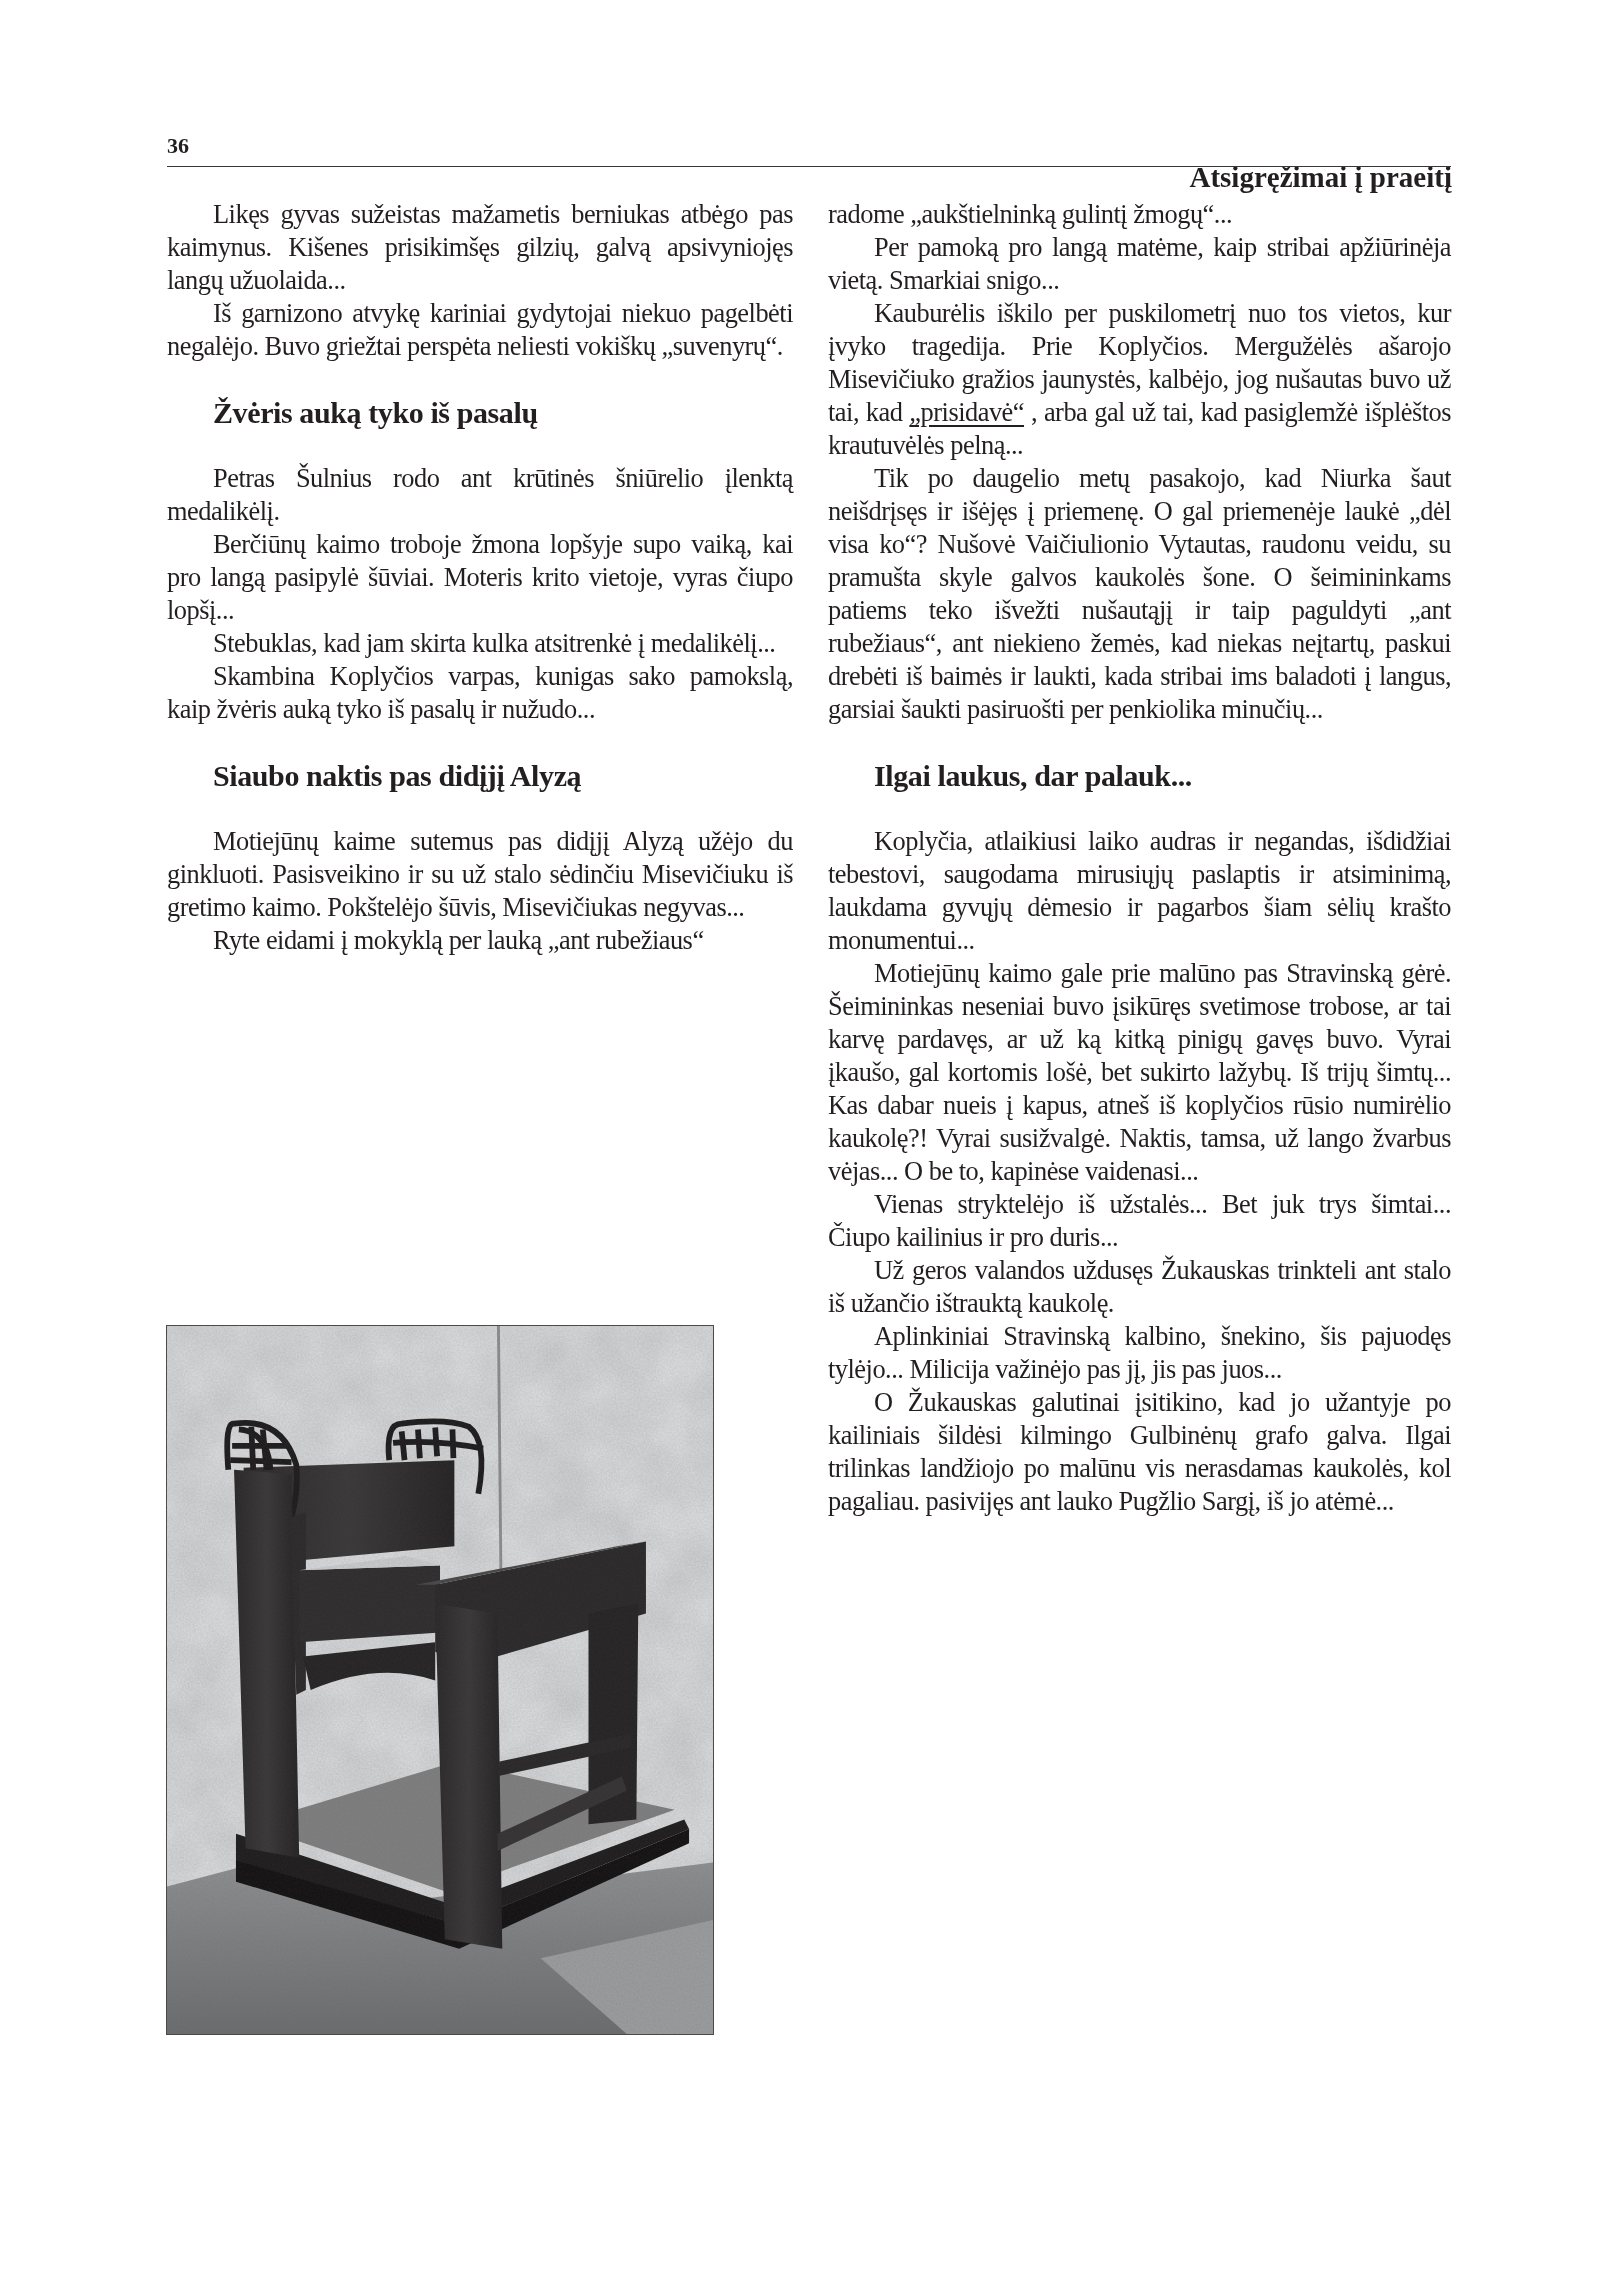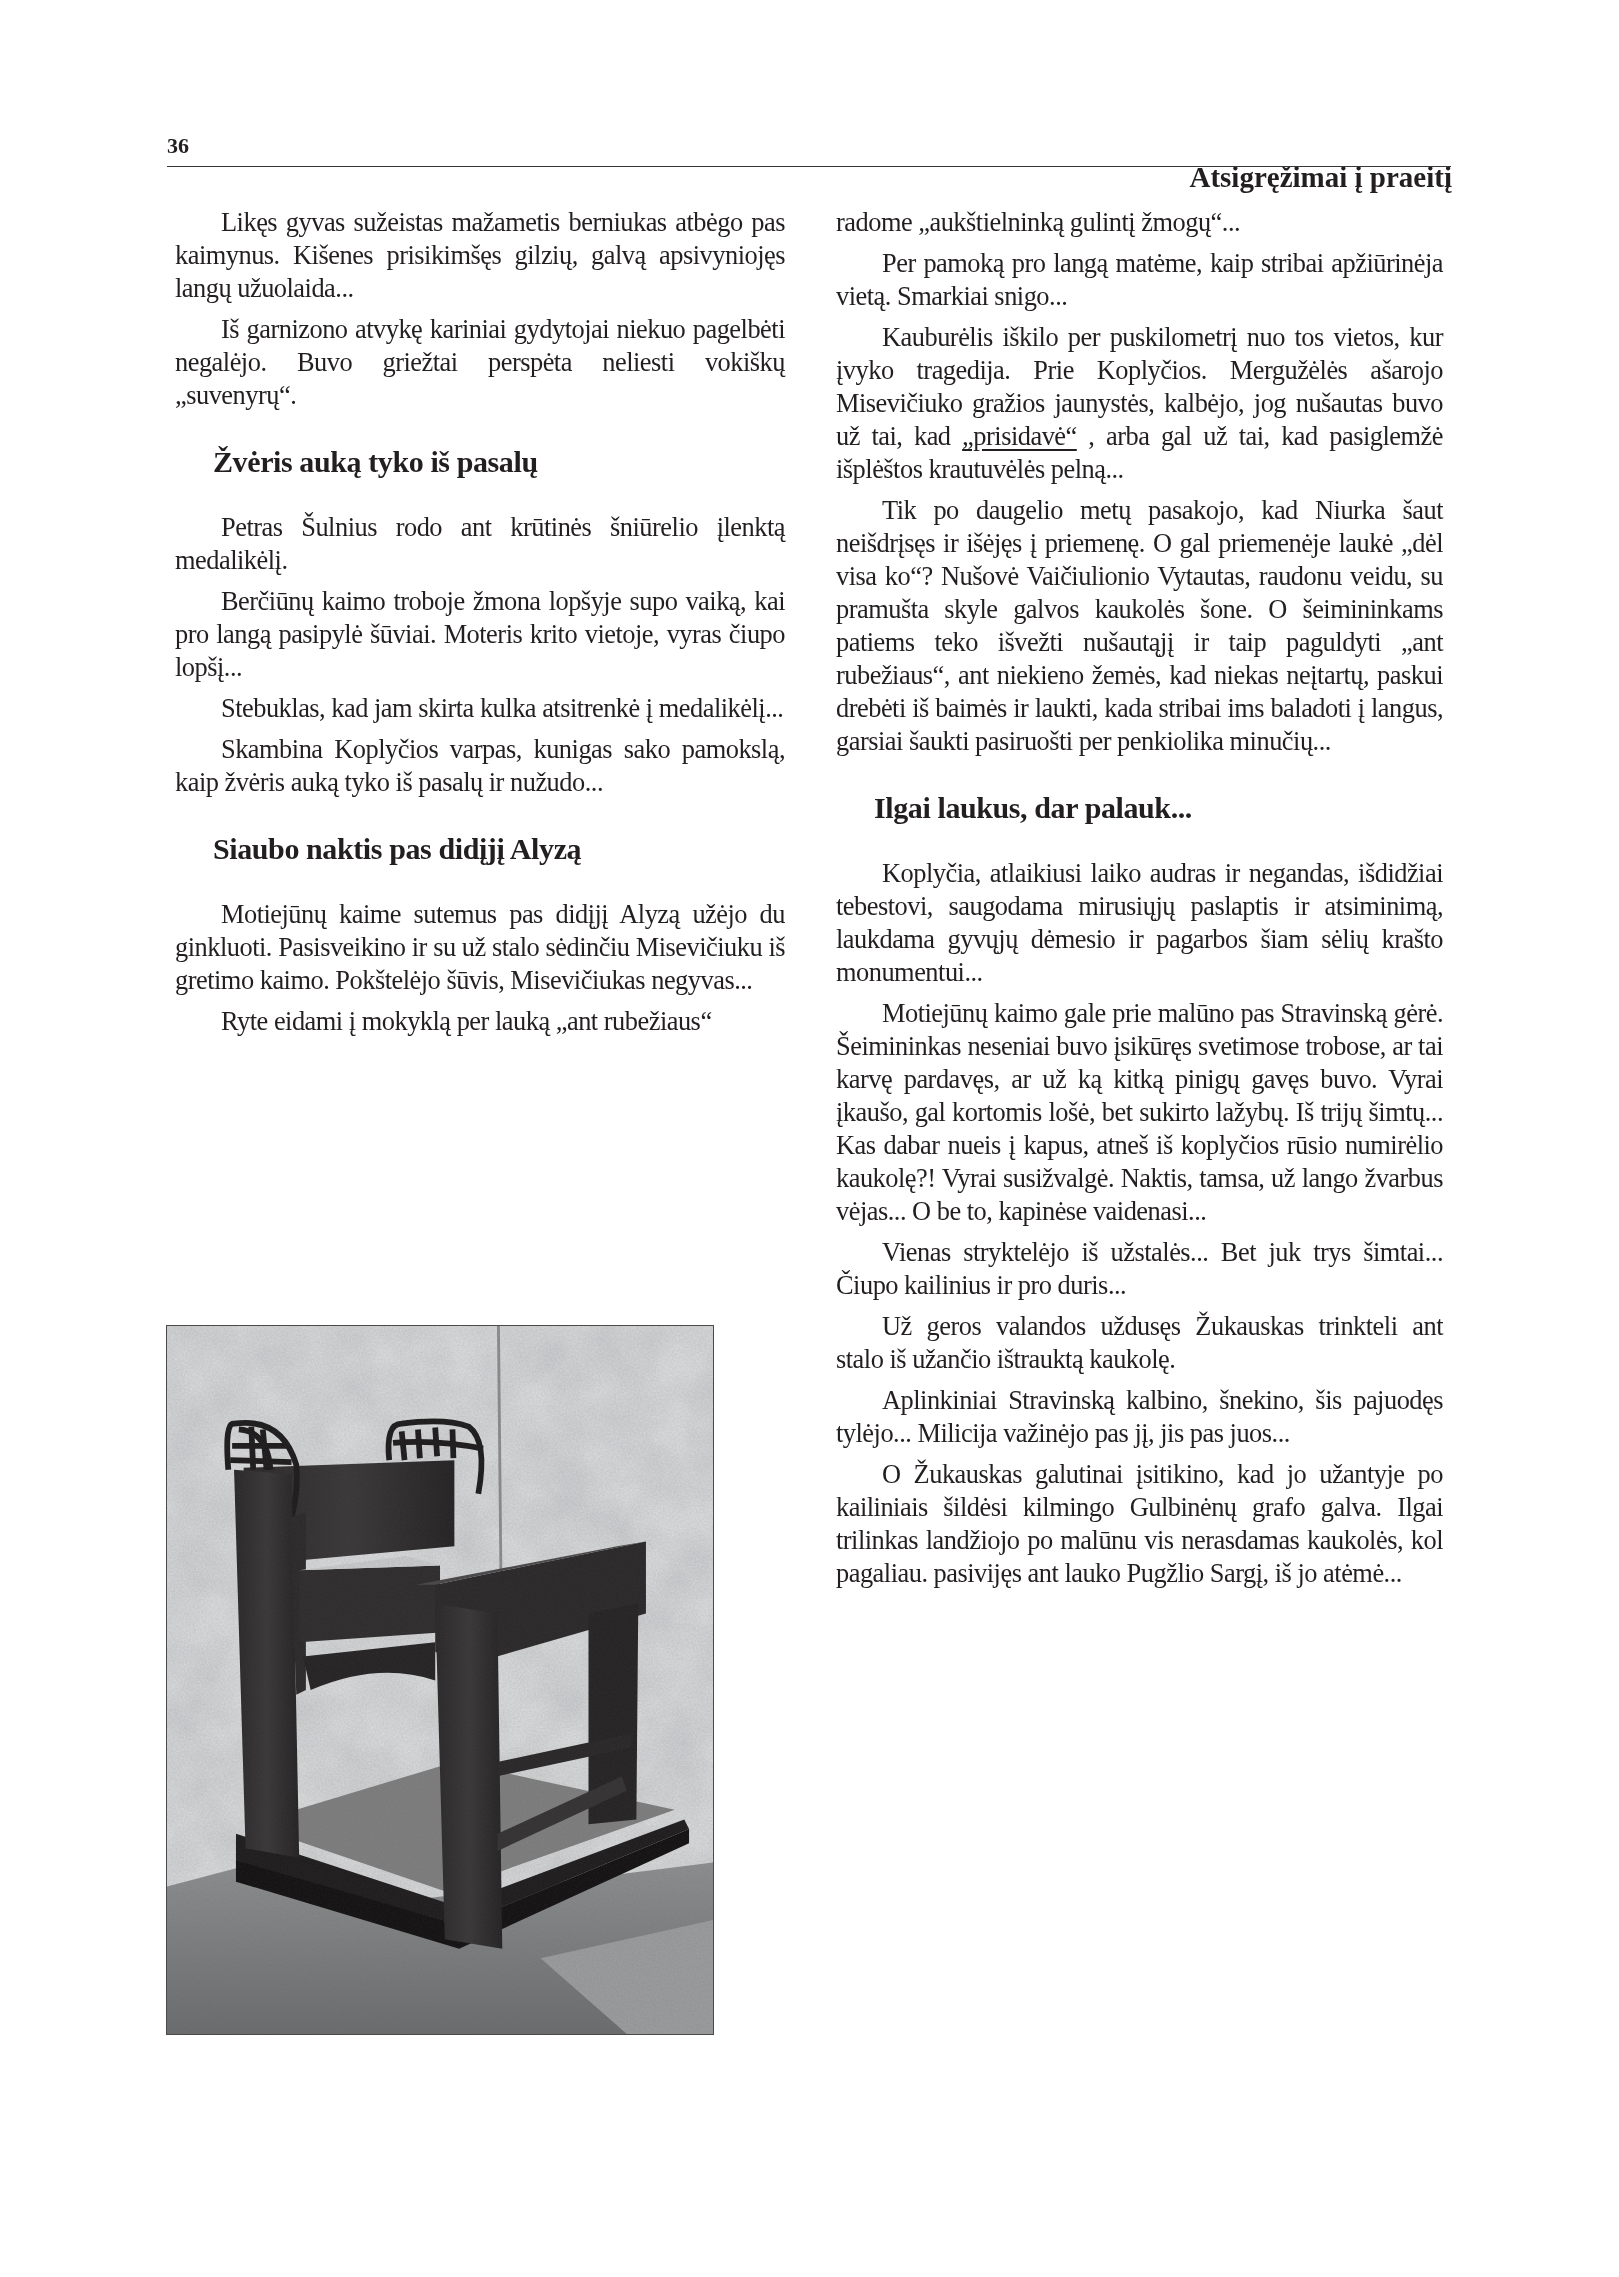--- a/index.html
+++ b/index.html
@@ -4,21 +4,21 @@
 <style>
   html, body { margin: 0; padding: 0; background: #ffffff; }
   body { width: 1620px; height: 2278px; position: relative; overflow: hidden; color: #231f20;
          font-family: "Liberation Serif", "DejaVu Serif", serif; }
   .page-number { position: absolute; left: 167px; top: 128px; font-size: 22px; font-weight: bold; line-height: 35px; }
   .running-title { position: absolute; right: 168px; top: 128px; font-size: 29px; font-weight: bold; line-height: 35px; margin-top: 32px; }
   .header-rule { position: absolute; left: 167px; top: 166px; width: 1284px; height: 0; border-top: 1.9px solid #3a3637; }
   .column { position: absolute; top: 198px; font-size: 26.4px; line-height: 33px; text-align: justify; }
   .column.left { left: 167px; width: 626px; }
   .column.right { left: 828px; width: 623px; }
-  .column p { margin: 8px; text-indent: 46px; letter-spacing: -0.5px; word-spacing: 0px; }
+  .column p { margin: 0; text-indent: 46px; letter-spacing: -0.5px; word-spacing: 0px; }
   .column p.noindent { text-indent: 0; }
   .column h3 { margin: 33px 0 33px 0; padding-left: 46px; font-size: 30px; font-weight: bold; line-height: 33px; letter-spacing: -0.4px; text-align: left; }
   .u { text-decoration: underline; text-underline-offset: 3.8px; text-decoration-thickness: 1.9px; }
   .photo { position: absolute; left: 166px; top: 1325px; width: 548px; height: 710px; border: 1px solid #4a4a4a; box-sizing: border-box; overflow: hidden; background: #d8dadb; }
   .photo svg { display: block; width: 100%; height: 100%; }
 </style>
 </head>
 <body>
 
 <div class="page-number">36</div>

